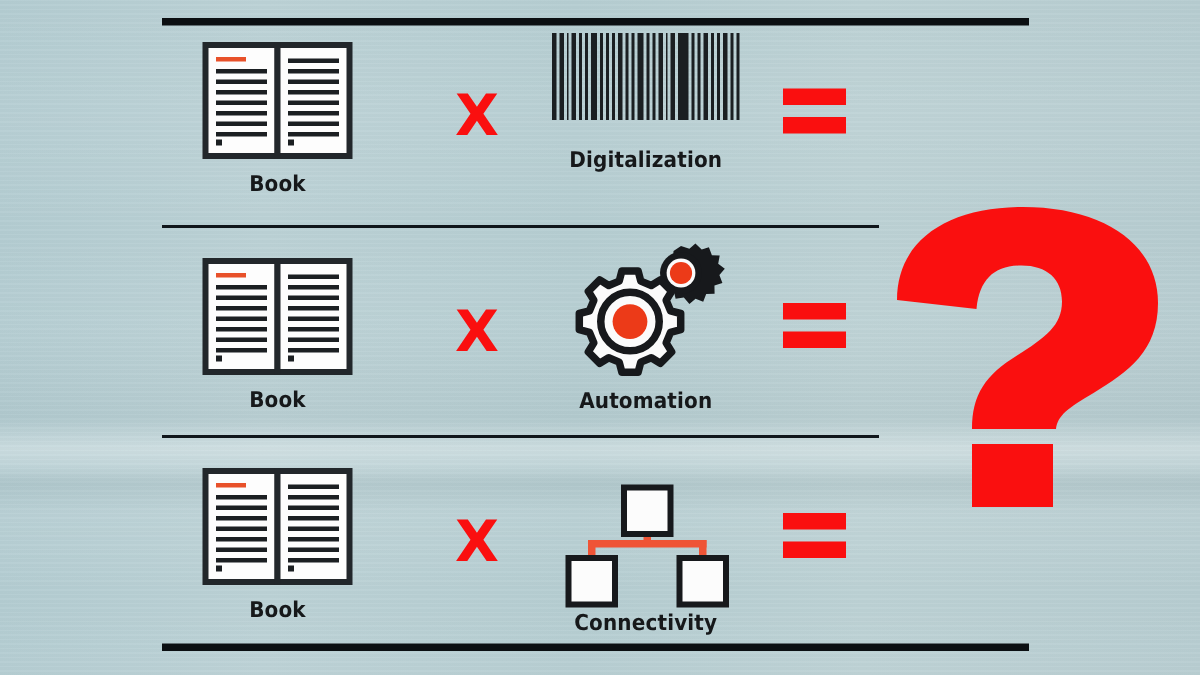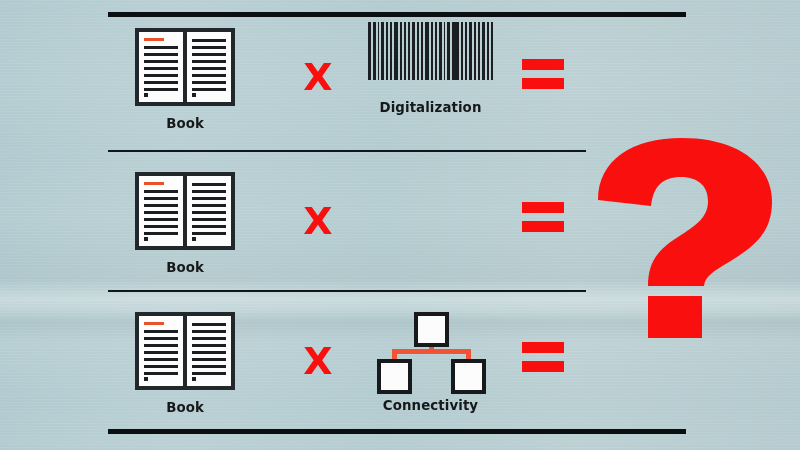--- a/index.html
+++ b/index.html
@@ -202,20 +202,51 @@
           <span class="dot"></span>
         </div>
       </div>
       <div class="caption" style="margin-top:9px;">Book</div>
     </div>
 
     <div class="cell" style="left:288px;top:52px;width:60px;">
       <div class="opx">X</div>
     </div>
 
+    <div class="cell" style="left:368px;top:12px;width:125px;">
+      <div class="gears">
+        <svg width="112" height="96" viewBox="0 0 112 96">
+
+          <g transform="translate(79,28)">
+            <path d="M0,-26 L5.6,-24.2 L9.6,-27.6 L13.8,-23.6 L18.6,-25.2 L20.6,-19.8 L25.8,-19.6
+                     L24.8,-14.1 L29.2,-10.9 L25.6,-6.6 L27.6,-1.4 L22.3,0.4 L22.4,5.9 L16.8,6
+                     L14.8,11.2 L9.7,9.1 L5.6,12.7 L1.9,8.3 L-3.6,9.1 L-4.8,3.6 L-10.2,2.6
+                     L-8.8,-2.7 L-13.2,-6.2 L-9.3,-10.2 L-10.8,-15.5 L-5.4,-17 L-5,-22.6 Z" fill="#17191c"></path>
+            <circle cx="0" cy="-8" r="14" fill="#17191c"></circle>
+            <circle cx="0" cy="-8" r="9.6" fill="#fbfbfb"></circle>
+            <circle cx="0" cy="-8" r="7.4" fill="#ec3a18"></circle>
+          </g>
+
+          <g transform="translate(45,56)">
+            <g fill="#fbfbfb" stroke="#17191c" stroke-width="5" stroke-linejoin="round">
+              <path d="M-5.4,-37.4 L5.4,-37.4 L7.2,-30.6 L14.2,-27.7 L20.2,-31.4 L27.8,-23.8
+                       L24.1,-17.8 L27,-10.8 L33.8,-9 L33.8,1.8 L27,3.6 L24.1,10.6 L27.8,16.6
+                       L20.2,24.2 L14.2,20.5 L7.2,23.4 L5.4,30.2 L-5.4,30.2 L-7.2,23.4
+                       L-14.2,20.5 L-20.2,24.2 L-27.8,16.6 L-24.1,10.6 L-27,3.6 L-33.8,1.8
+                       L-33.8,-9 L-27,-10.8 L-24.1,-17.8 L-27.8,-23.8 L-20.2,-31.4
+                       L-14.2,-27.7 L-7.2,-30.6 Z"></path>
+            </g>
+            <circle cx="0" cy="-3.6" r="21.5" fill="#fbfbfb"></circle>
+            <circle cx="0" cy="-3.6" r="19.5" fill="none" stroke="#17191c" stroke-width="5"></circle>
+            <circle cx="0" cy="-3.6" r="11.6" fill="#ec3a18"></circle>
+          </g>
+        </svg>
+      </div>
+      <div class="caption" style="margin-top:2px;">Automation</div>
+    </div>
 
     <div class="cell" style="left:513px;top:52px;width:60px;">
       <div class="opeq">
           <i></i>
           <i></i>
         </div>
     </div>
   </div>
 
   <div class="row" style="top:290px;height:139px;">
@@ -246,21 +277,21 @@
           <span class="dot"></span>
         </div>
       </div>
       <div class="caption" style="margin-top:9px;">Book</div>
     </div>
 
     <div class="cell" style="left:288px;top:52px;width:60px;">
       <div class="opx">X</div>
     </div>
 
-    <div class="cell" style="left:368px;top:17px;width:125px;">
+    <div class="cell" style="left:368px;top:28px;width:125px;">
       <div class="net">
         <span class="wire" style="left:53px;top:34px;width:5px;height:12px;"></span>
         <span class="wire" style="left:16px;top:42px;width:79px;height:5px;"></span>
         <span class="wire" style="left:16px;top:42px;width:5px;height:16px;"></span>
         <span class="wire" style="left:90px;top:42px;width:5px;height:16px;"></span>
 
         <span class="node" style="left:38px;top:5px;width:35px;height:35px;">
             <i></i>
           </span>
         <span class="node" style="left:1px;top:52px;width:35px;height:35px;">

